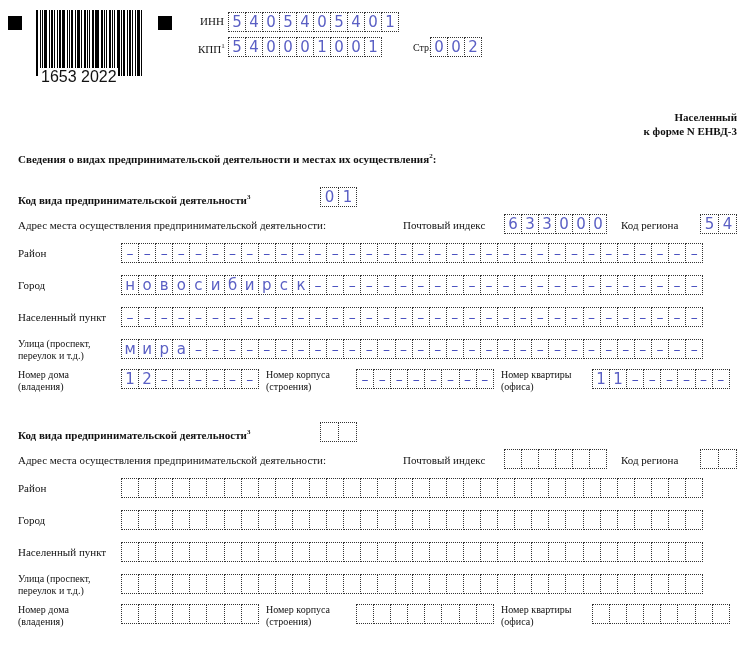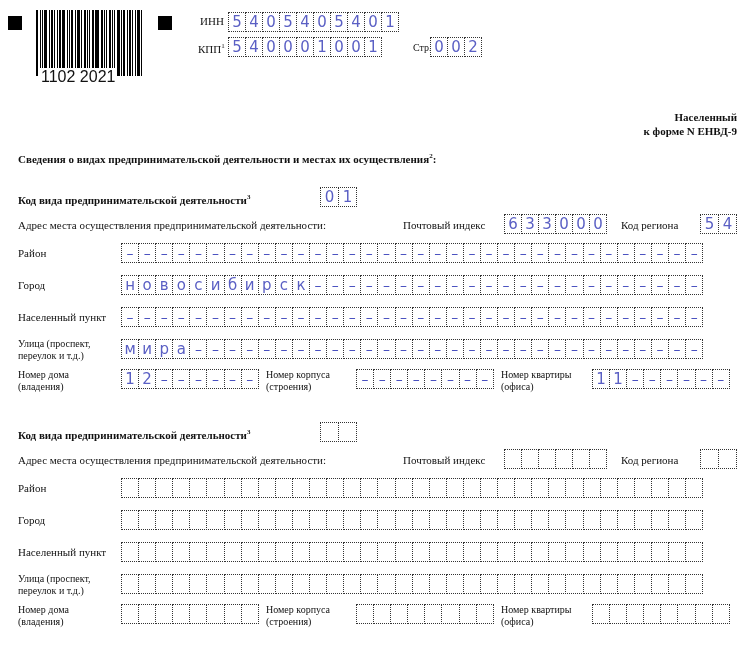--- a/index.html
+++ b/index.html
@@ -61,21 +61,21 @@
       <span style="width: 3px; margin-right: 1px;"></span>
       <span style="width: 1px; margin-right: 1px;"></span>
       <span style="width: 2px; margin-right: 2px;"></span>
       <span style="width: 1px; margin-right: 1px;"></span>
       <span style="width: 2px; margin-right: 1px;"></span>
       <span style="width: 1px; margin-right: 2px;"></span>
       <span style="width: 1px; margin-right: 1px;"></span>
       <span style="width: 3px; margin-right: 1px;"></span>
       <span style="width: 1px; margin-right: 2px;"></span>
     </div>
-  <div class="barcode-num">1102 2021</div>
+  <div class="barcode-num">1653 2022</div>
 </div>
 
 <div class="abs lbl" style="left:200px;top:15px;font-size:11px;">ИНН</div>
 <div class="cells" id="inn-cells" style="left:228px;top:12px;height:20px;">
     <div class="cell" style="width: 18px;">5</div>
     <div class="cell" style="width: 18px;">4</div>
     <div class="cell" style="width: 18px;">0</div>
     <div class="cell" style="width: 18px;">5</div>
     <div class="cell" style="width: 18px;">4</div>
     <div class="cell" style="width: 18px;">0</div>
@@ -100,21 +100,21 @@
     <div class="cell" style="width: 18px;">1</div>
   </div>
 <div class="abs lbl" style="left:413px;top:42px;font-size:10px;">Стр.</div>
 <div class="cells" id="page-cells" style="left:430px;top:37px;height:20px;">
     <div class="cell" style="width: 18px;">0</div>
     <div class="cell" style="width: 18px;">0</div>
     <div class="cell" style="width: 18px;">2</div>
   </div>
 
 <div class="abs lbl bold" style="right:13px;top:111px;">Населенный</div>
-<div class="abs lbl bold" style="right:13px;top:125px;">к форме N ЕНВД-9</div>
+<div class="abs lbl bold" style="right:13px;top:125px;">к форме N ЕНВД-3</div>
 
 <div class="abs lbl bold" style="left:18px;top:150px;">
   <span>Сведения о видах предпринимательской деятельности и местах их осуществления</span><sup>2</sup><span>:</span>
 </div>
 
 <div id="blocks">
     <div class="abs lbl bold" style="left:18px;top:191px;">Код вида предпринимательской деятельности<sup>3</sup></div>
     <div class="cells" id="code-0" style="left:320px;top:187px;height:20px;">
       <div class="cell" style="width: 19px;">0</div>
       <div class="cell" style="width: 19px;">1</div>

